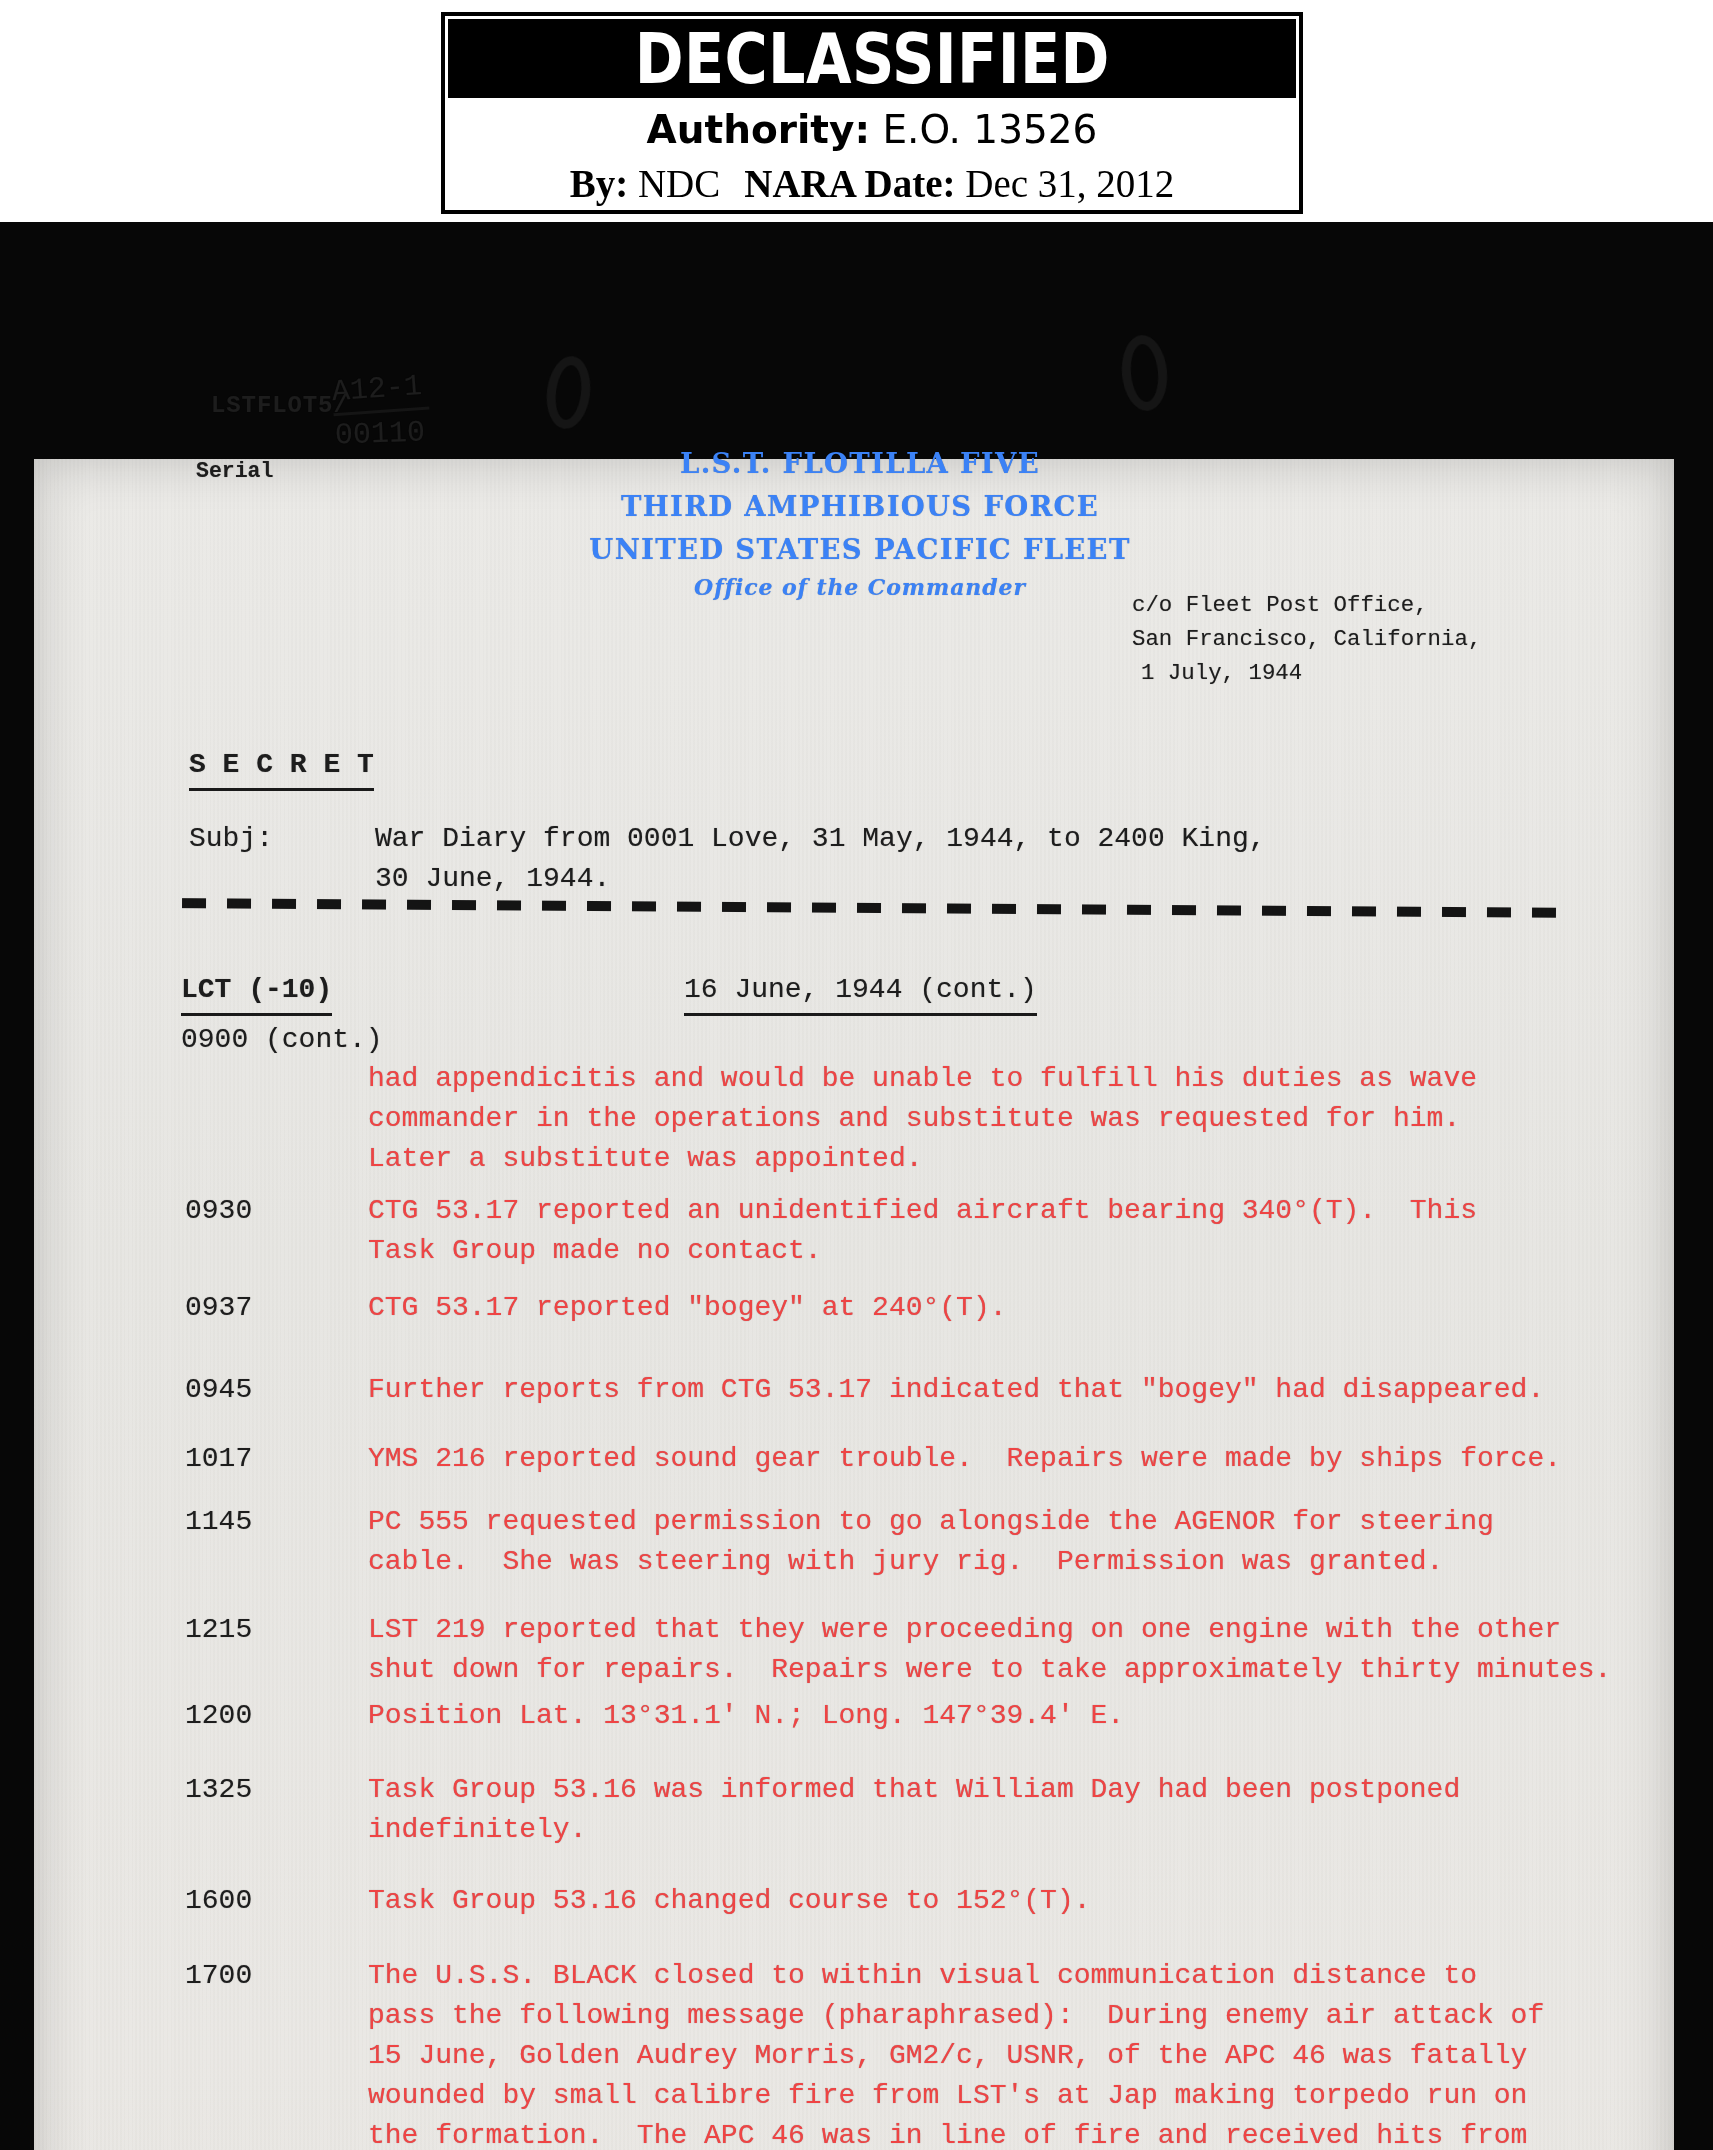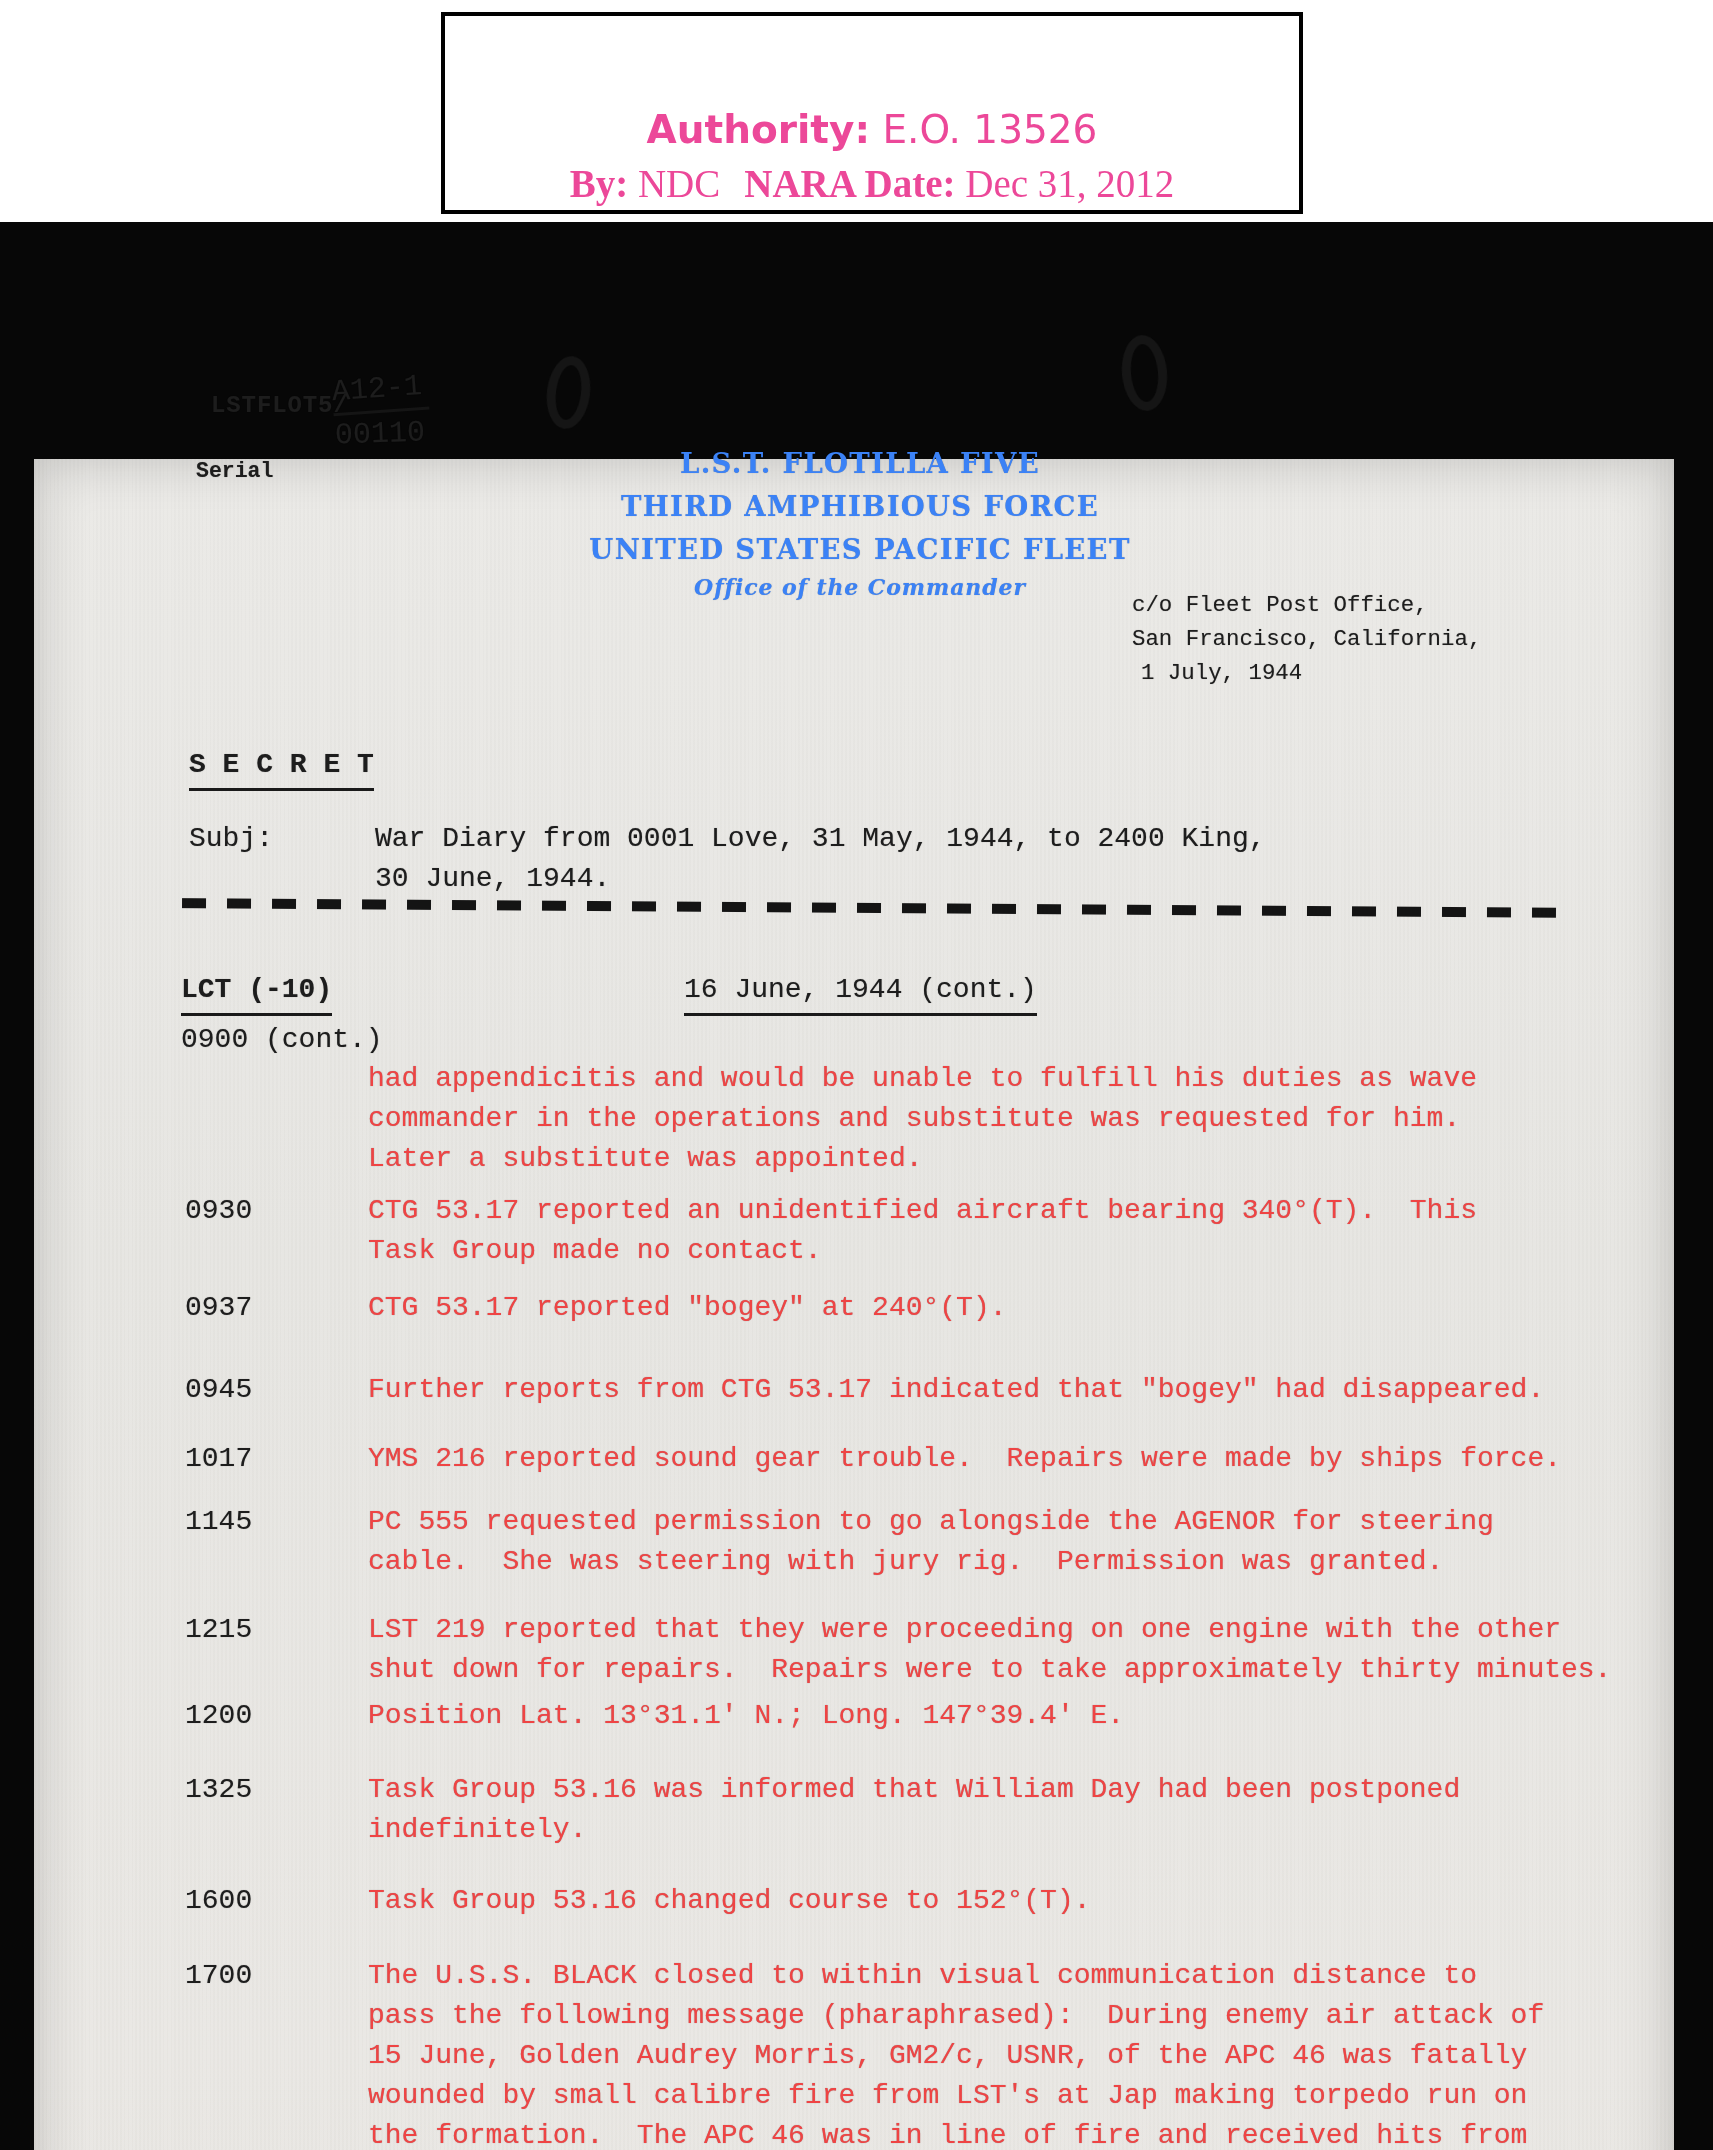--- a/index.html
+++ b/index.html
@@ -15,21 +15,21 @@
   .banner-band{
     position:absolute;left:3.4px;right:3.4px;top:3.4px;height:79px;background:#000;
     display:flex;align-items:center;justify-content:center;overflow:hidden;
   }
   .banner-band span{
     color:#fff;font-family:"DejaVu Sans",sans-serif;font-weight:bold;
     font-size:64px;letter-spacing:0.4px;transform:scale(.92,1.08);white-space:nowrap;
   }
   .banner-line{
     position:absolute;left:0;width:100%;text-align:center;white-space:nowrap;
-    font-family:"DejaVu Sans",sans-serif;font-size:39px;color:#ec4899;
+    font-family:"DejaVu Sans",sans-serif;font-size:39px;color:#000000;
   }
   .banner-line b{font-weight:bold;}
   .banner-auth{top:91px;}
   .banner-by{top:145px;font-family:Liberation Serif, serif;}
   .sp-gap{display:inline-block;width:24px;}
   
   .frame{position:absolute;left:0;top:222px;width:1714px;height:2326px;background:#070707;}
   .page{
     position:absolute;left:34px;top:237px;width:1640px;height:2282px;
     background:
@@ -72,20 +72,23 @@
   .entry .text{
     position:absolute;left:368px;top:0;font-family:"Liberation Mono","DejaVu Sans Mono",monospace;
     font-size:28px;line-height:40px;color:#ef4444;white-space:pre;
     text-shadow:0 0 0.9px rgba(25,25,25,.4);
   }
 </style>
 </head>
 <body>
 
 <div class="banner">
+  <div class="banner-band">
+    <span>DECLASSIFIED</span>
+  </div>
   <div class="banner-line banner-auth"><b>Authority:</b>&nbsp;<span>E.O. 13526</span></div>
   <div class="banner-line banner-by"><b>By:</b>&nbsp;<span>NDC</span><span class="sp-gap"></span><b>NARA Date:</b>&nbsp;<span>Dec 31, 2012</span></div>
 </div>
 
 <div class="frame">
   <div class="page"></div>
 </div>
 
 <div class="hole" style="left:547px;top:356px;width:25px;height:55px;transform:rotate(7deg);"></div>
 <div class="hole" style="left:1122px;top:335px;width:27px;height:58px;transform:rotate(-5deg);"></div>

